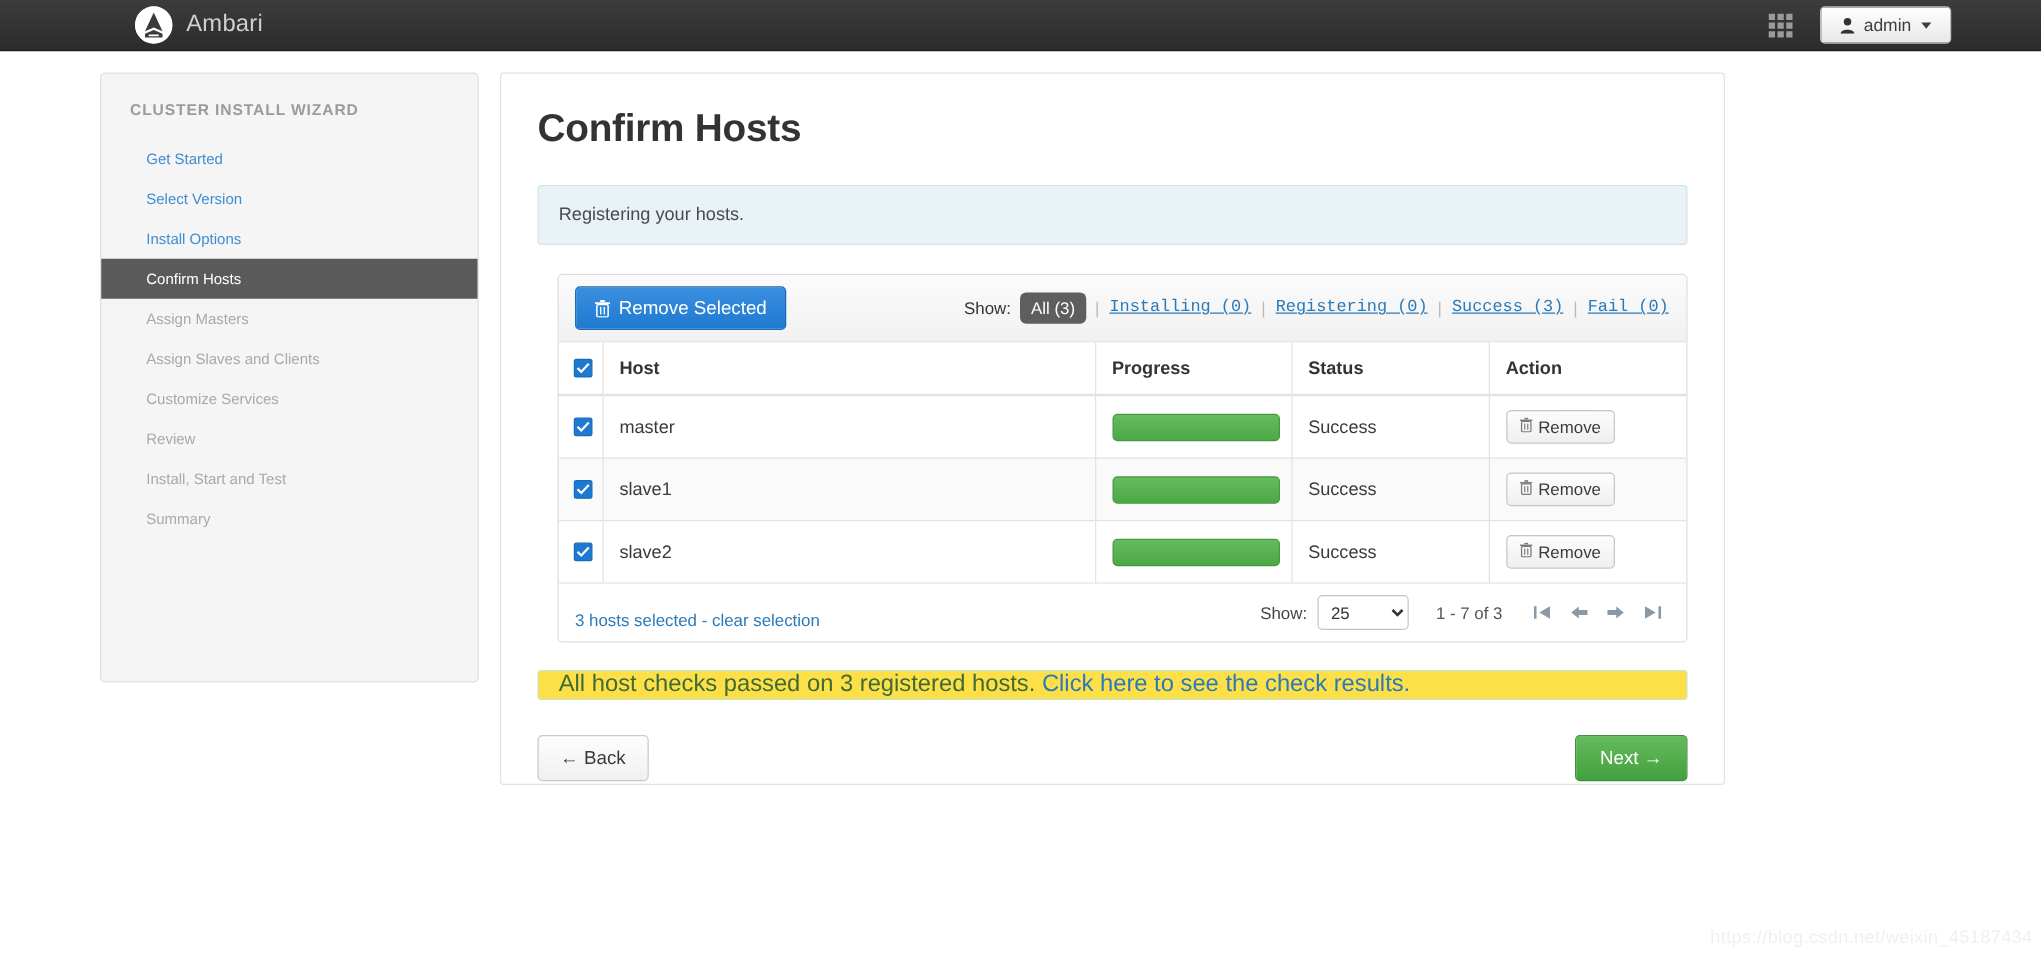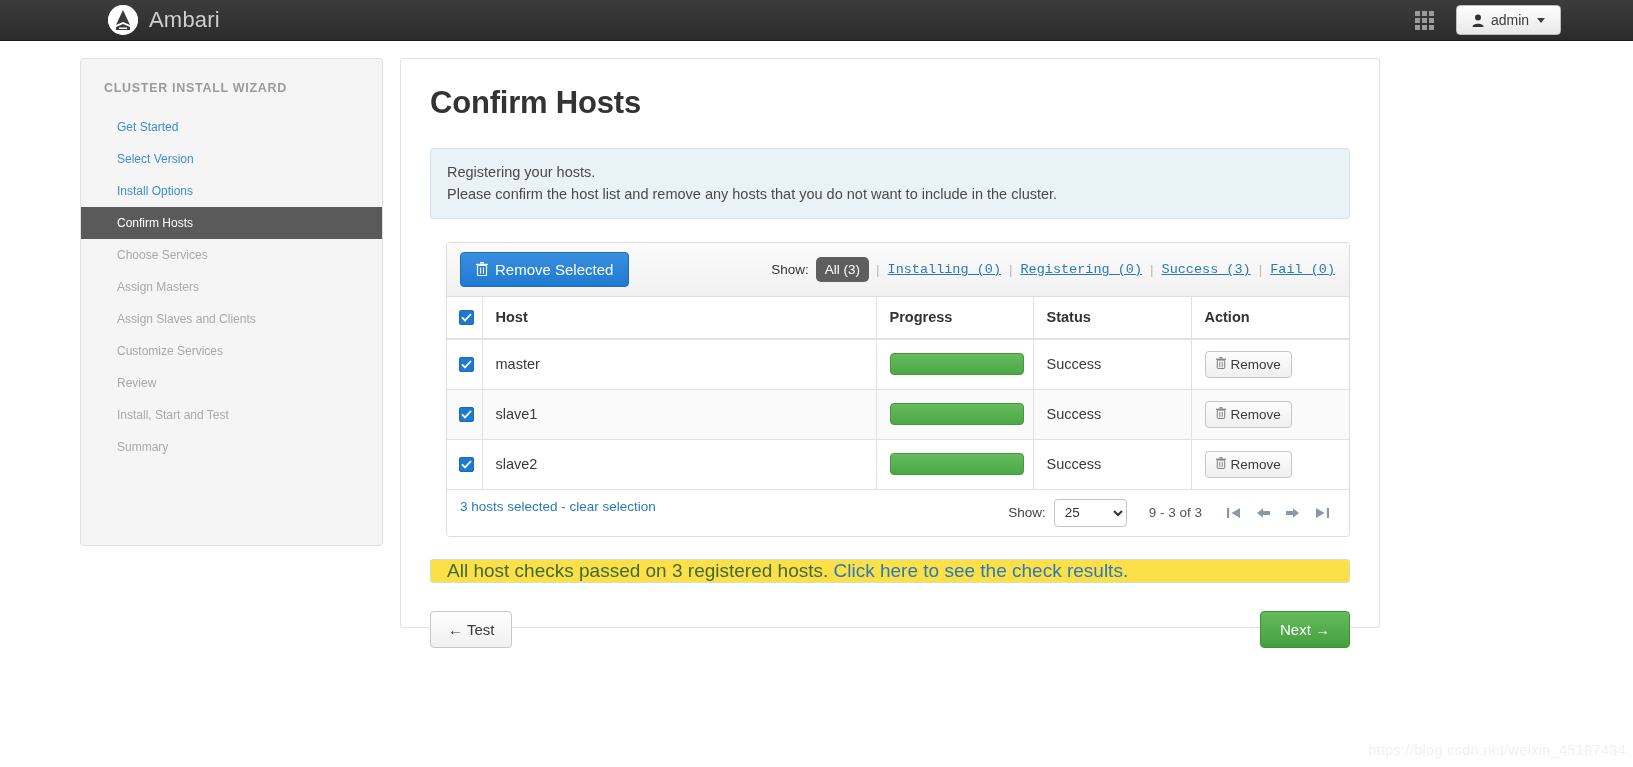--- a/index.html
+++ b/index.html
@@ -28,21 +28,21 @@
   .brand-logo {
     width: 30px; height: 30px; border-radius: 50%;
     background: #ffffff;
     position: relative;
     overflow: hidden;
     flex: none;
   }
   .brand-logo svg { position: absolute; left: 0; top: 0; }
   .brand-name {
     color: #cfcfcf;
-    font-size: 22px;
+    font-size: 19px;
     margin-left: 11px;
     letter-spacing: .2px;
   }
   .nav-right {
     margin-left: auto;
     display: flex; align-items: center;
     margin-right: 72px;
   }
   .grid-icon {
     display: grid;
@@ -240,21 +240,21 @@
     border-radius: 4px;
     font-size: 13.5px;
     color: #3a3a3a;
     padding: 5px 10px;
     cursor: pointer;
     display: inline-flex; 
   }
   .btn-remove-row .trash { margin-right: 5px; display: inline-flex; }
 
   .tbl-footer {
-    display: flex; align-items: flex-start;
+    display: flex; align-items: flex-end;
     padding: 9px 13px;
     background: #ffffff;
     min-height: 45px;
   }
   .sel-info { font-size: 13.5px; color: #2a7ab9; cursor: pointer; }
   .pager { margin-left: auto; display: flex; align-items: center; font-size: 13.5px; color: #444444; }
   .pager .show-lbl { margin-right: 8px; }
   .pg-select {
     font-family: "Liberation Sans", sans-serif;
     font-size: 13.5px;
@@ -355,35 +355,33 @@
 </div>
 
 <div class="page">
 
   <div class="sidebar">
     <div class="sidebar-title">CLUSTER INSTALL WIZARD</div>
     <div class="sb-item link">Get Started</div>
     <div class="sb-item link">Select Version</div>
     <div class="sb-item link">Install Options</div>
     <div class="sb-item active">Confirm Hosts</div>
-    <div class="sb-item">Choose Services</div>
     <div class="sb-item">Assign Masters</div>
     <div class="sb-item">Assign Slaves and Clients</div>
     <div class="sb-item">Customize Services</div>
     <div class="sb-item">Review</div>
     <div class="sb-item">Install, Start and Test</div>
     <div class="sb-item">Summary</div>
   </div>
 
   <div class="main">
     <h1 class="page-title">Confirm Hosts</h1>
 
     <div class="alert-info">
       <div>Registering your hosts.</div>
-      <div>Please confirm the host list and remove any hosts that you do not want to include in the cluster.</div>
     </div>
 
     <div class="tbl-wrap">
 
       <div class="tbl-toolbar">
         <div class="btn-remove-sel">
           <span class="trash">
             <svg width="12" height="14" viewBox="0 0 12 14">
               <rect x="1.5" y="3.5" width="9" height="10" rx="1" fill="none" stroke="#ffffff" stroke-width="1.2"></rect>
               <rect x="0" y="1.8" width="12" height="1.4" fill="#ffffff"></rect>
@@ -516,21 +514,21 @@
       <div class="tbl-footer">
         <span class="sel-info">3 hosts selected - clear selection</span>
         <div class="pager">
           <span class="show-lbl">Show:</span>
           <select class="pg-select">
             <option>10</option>
             <option selected="">25</option>
             <option>50</option>
             <option>100</option>
           </select>
-          <span class="pg-range">9 - 3 of 3</span>
+          <span class="pg-range">1 - 7 of 3</span>
           <span class="pg-btn">
             <svg width="15" height="14" viewBox="0 0 15 14">
               <rect x="0" y="2" width="2.2" height="10" fill="#8a99a8"></rect>
               <path d="M13 2 L13 12 L4.5 7 Z" fill="#8a99a8"></path>
             </svg>
           </span>
           <span class="pg-btn">
             <svg width="15" height="14" viewBox="0 0 15 14">
               <path d="M1 7 L7 2.2 L7 5 L14 5 L14 9 L7 9 L7 11.8 Z" fill="#8a99a8"></path>
             </svg>
@@ -549,19 +547,19 @@
         </div>
       </div>
     </div>
 
     <div class="alert-success">
       <span>All host checks passed on 3 registered hosts.</span>
       <a>Click here to see the check results.</a>
     </div>
 
     <div class="footer-actions">
-      <button class="btn-back">← Test</button>
+      <button class="btn-back">← Back</button>
       <button class="btn-next">Next →</button>
     </div>
   </div>
 </div>
 
 <div class="watermark">https://blog.csdn.net/weixin_45187434</div>
 
 </body></html>

